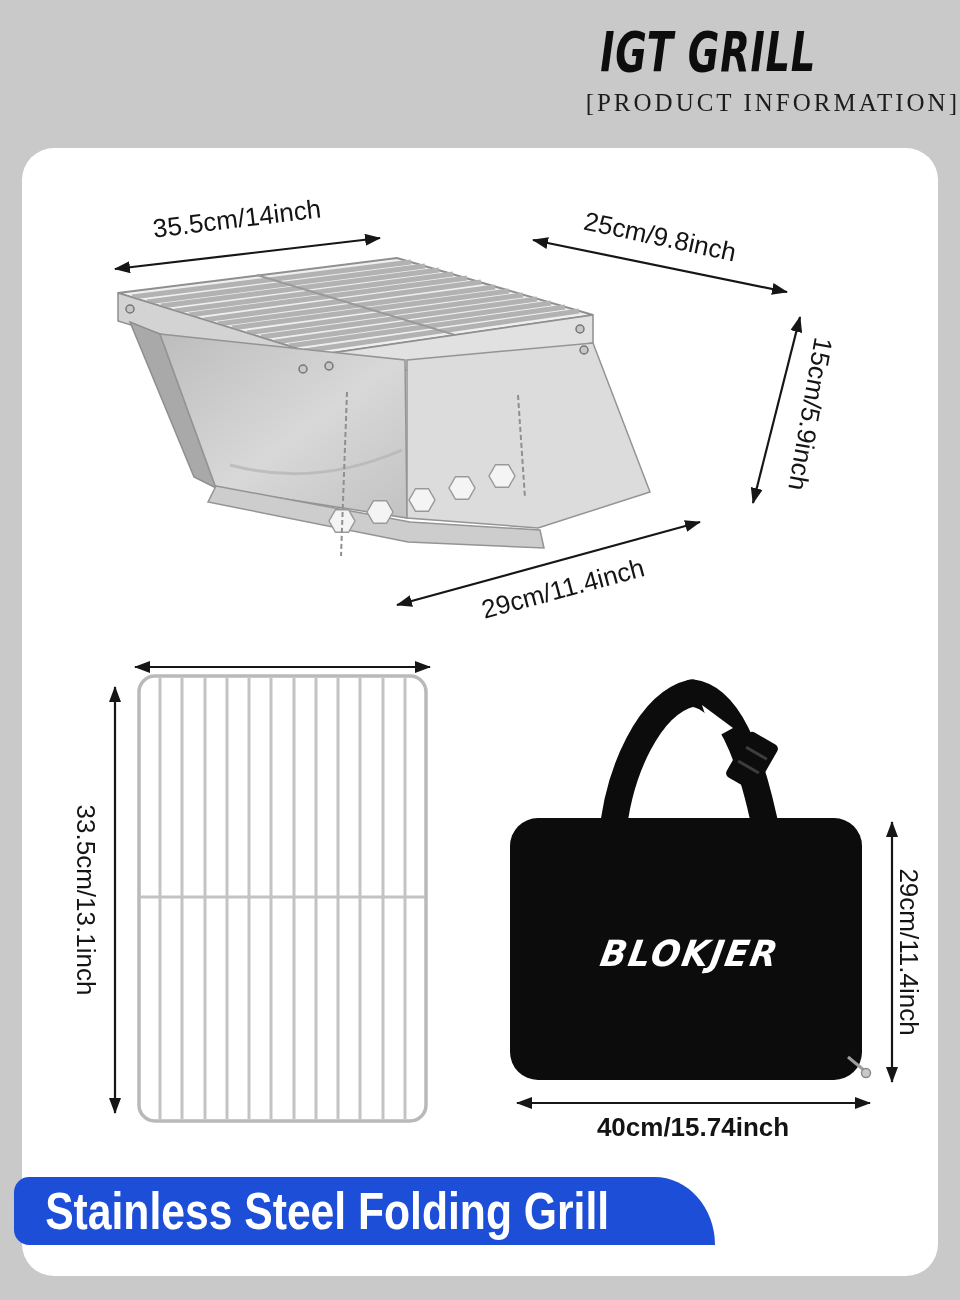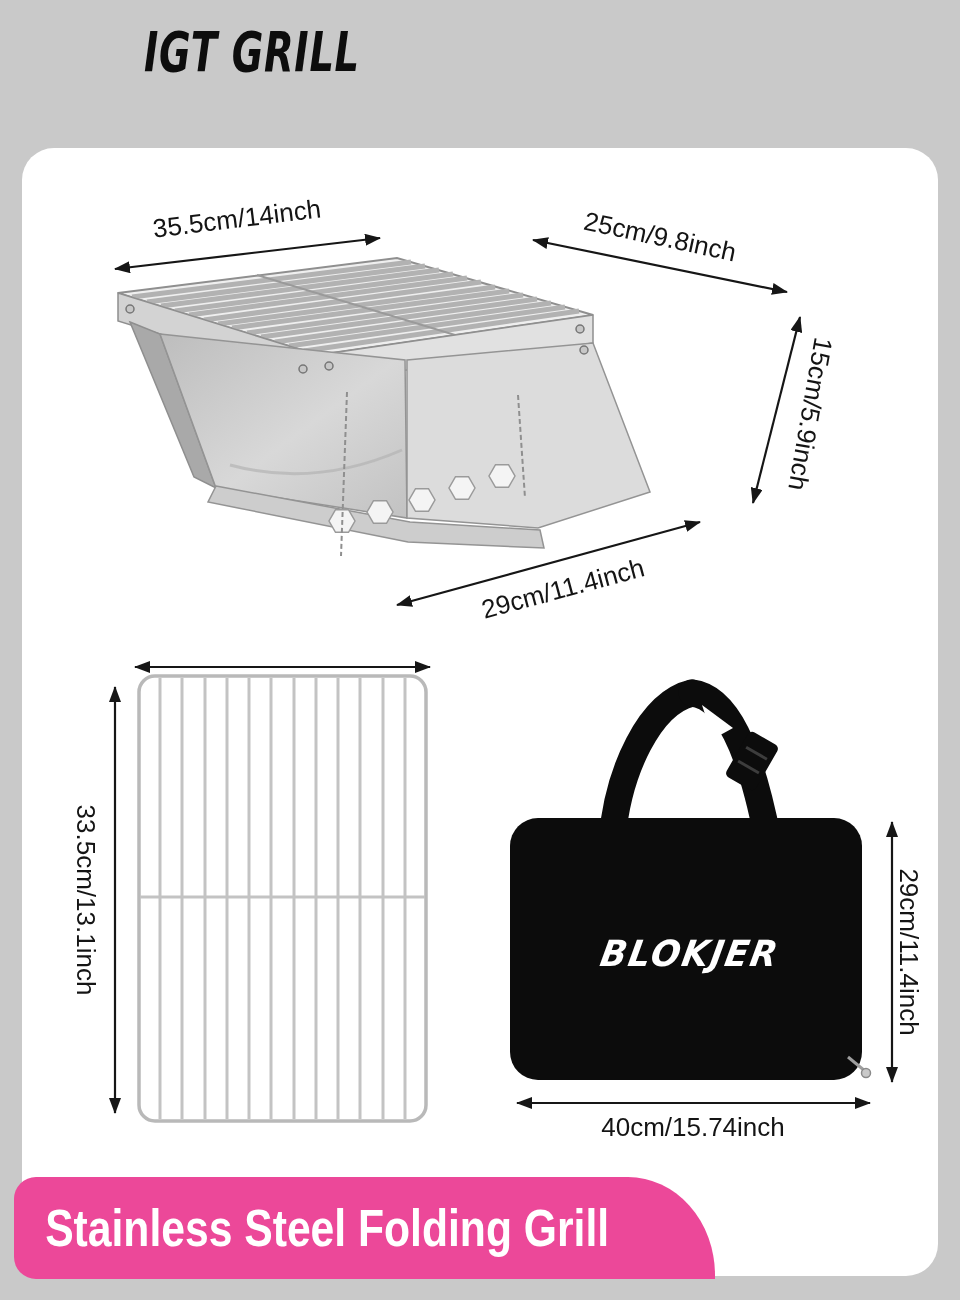--- a/index.html
+++ b/index.html
@@ -2,21 +2,21 @@
 <html><head>
 <meta charset="utf-8">
 <style>
   html,body{margin:0;padding:0;}
   body{
     width:960px;height:1300px;position:relative;overflow:hidden;
     background:#c9c9c9;
     font-family:"Liberation Sans",sans-serif;
     -webkit-font-smoothing:antialiased;
   }
-  .page-header{position:absolute;left:0;top:0;width:960px;text-align:left;}
+  .page-header{position:absolute;left:0;top:0;width:960px;text-align:right;}
   .page-title{
     margin-top:22px;
     font-family:"DejaVu Sans",sans-serif;
     font-weight:bold;font-style:italic;
     font-size:55px;line-height:1.1;color:#0d0d0d;
     transform:scaleX(.70);transform-origin:50% 50%;
     letter-spacing:1px;white-space:nowrap;
   }
   .page-subtitle{
     margin-top:6px;
@@ -36,22 +36,22 @@
   .arrow-layer{position:absolute;left:0;top:0;width:916px;height:1128px;pointer-events:none;}
   .bag-logo{
     position:absolute;left:668px;top:805px;
     font-family:"DejaVu Sans",sans-serif;
     font-weight:bold;font-style:italic;
     font-size:36px;letter-spacing:2px;color:#ffffff;
     transform:translate(-50%,-50%) skewX(-10deg) scaleX(.95);
     white-space:nowrap;
   }
   .banner{
-    position:absolute;left:14px;top:1177px;width:701px;height:102px;
-    background:#ec4899;z-index:5;
+    position:absolute;left:14px;top:1177px;width:701px;height:68px;
+    background:#1d4ed8;z-index:5;
     border-radius:22px 87px 0 22px / 22px 98px 0 22px;
     display:flex;align-items:center;
   }
   .banner-text{
     padding-left:38px;
     font-weight:bold;font-size:52px;color:#ffffff;
     transform:scaleX(.82);transform-origin:left center;
     white-space:nowrap;letter-spacing:0;
   }
   .r-n7{transform:translate(-50%,-50%) rotate(-7deg);}
@@ -59,20 +59,21 @@
   .r-100{transform:translate(-50%,-50%) rotate(100deg);}
   .r-n15{transform:translate(-50%,-50%) rotate(-15deg);}
   .r-0{transform:translate(-50%,-50%);}
   .r-90{transform:translate(-50%,-50%) rotate(90deg);}
 </style>
 </head>
 <body>
 
 <header class="page-header">
   <div class="page-title">IGT GRILL</div>
+  <div class="page-subtitle">[PRODUCT INFORMATION]</div>
 </header>
 
 <div class="card">
 
   <svg class="photo" style="left:88px;top:82px;" width="720" height="390" viewBox="0 0 720 390">
     <defs>
       <linearGradient id="funnel" x1="0" y1="0" x2="1" y2="1">
         <stop offset="0" stop-color="#bdbdbd"></stop>
           <stop offset=".55" stop-color="#d8d8d8"></stop>
           <stop offset="1" stop-color="#c2c2c2"></stop>
@@ -184,18 +185,18 @@
       <line x1="495" y1="955" x2="848" y2="955"></line>
     </g>
   </svg>
 
   <div class="dim-label r-n7" style="left:215px;top:71px;">35.5cm/14inch</div>
   <div class="dim-label r-12" style="left:638px;top:89px;">25cm/9.8inch</div>
   <div class="dim-label r-100" style="left:788px;top:266px;">15cm/5.9inch</div>
   <div class="dim-label r-n15" style="left:541px;top:441px;">29cm/11.4inch</div>
   <div class="dim-label r-90" style="left:63px;top:752px;">33.5cm/13.1inch</div>
   <div class="dim-label r-90" style="left:886px;top:804px;">29cm/11.4inch</div>
-  <div class="dim-label r-0" style="left:671px;top:979px;">40cm/15.74inch</div>
+  <div class="dim-label r-0" style="left:671px;top:979px;font-weight:bold;">40cm/15.74inch</div>
 </div>
 
 <div class="banner">
   <div class="banner-text">Stainless Steel Folding Grill</div>
 </div>
 
 </body></html>

